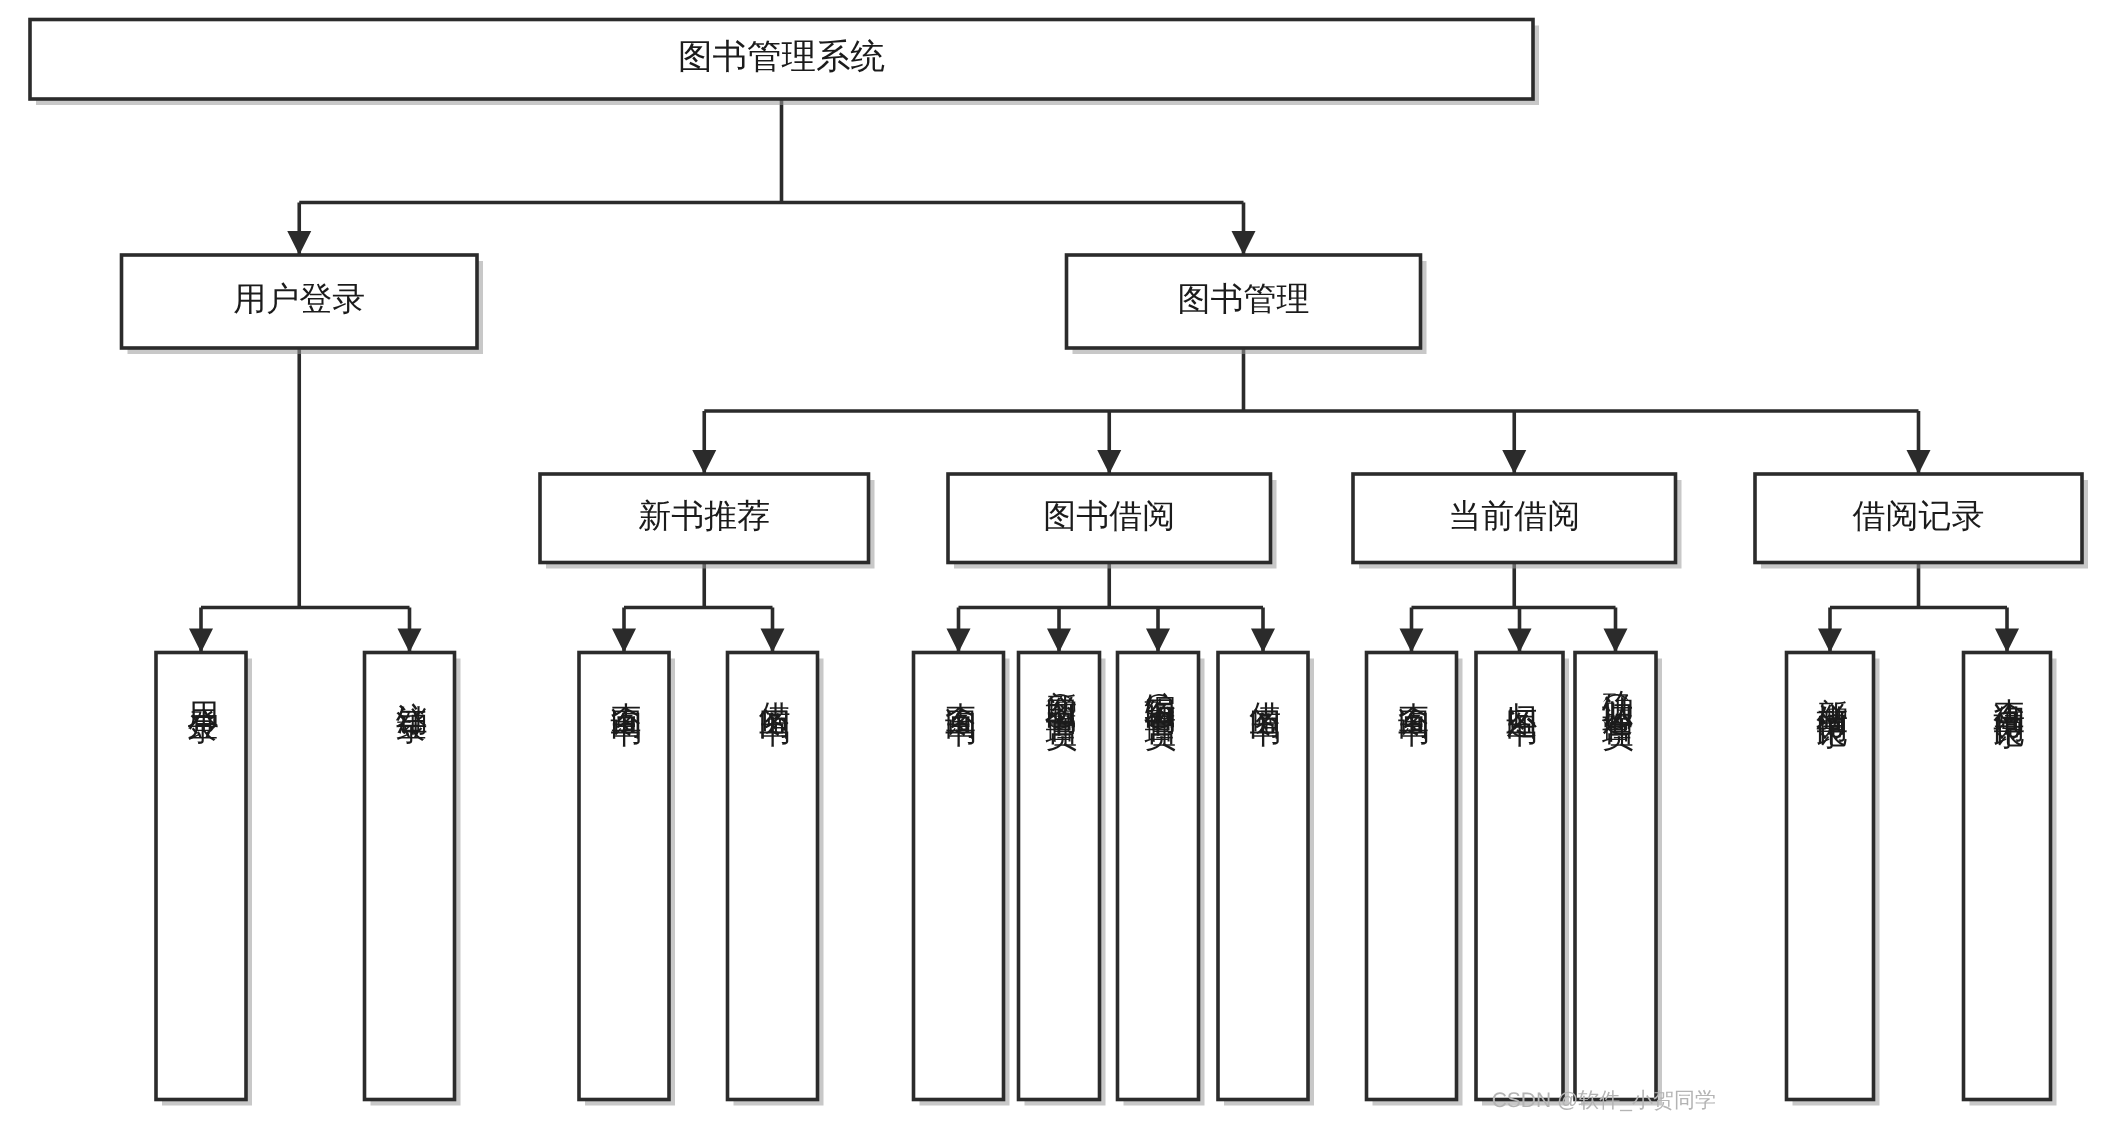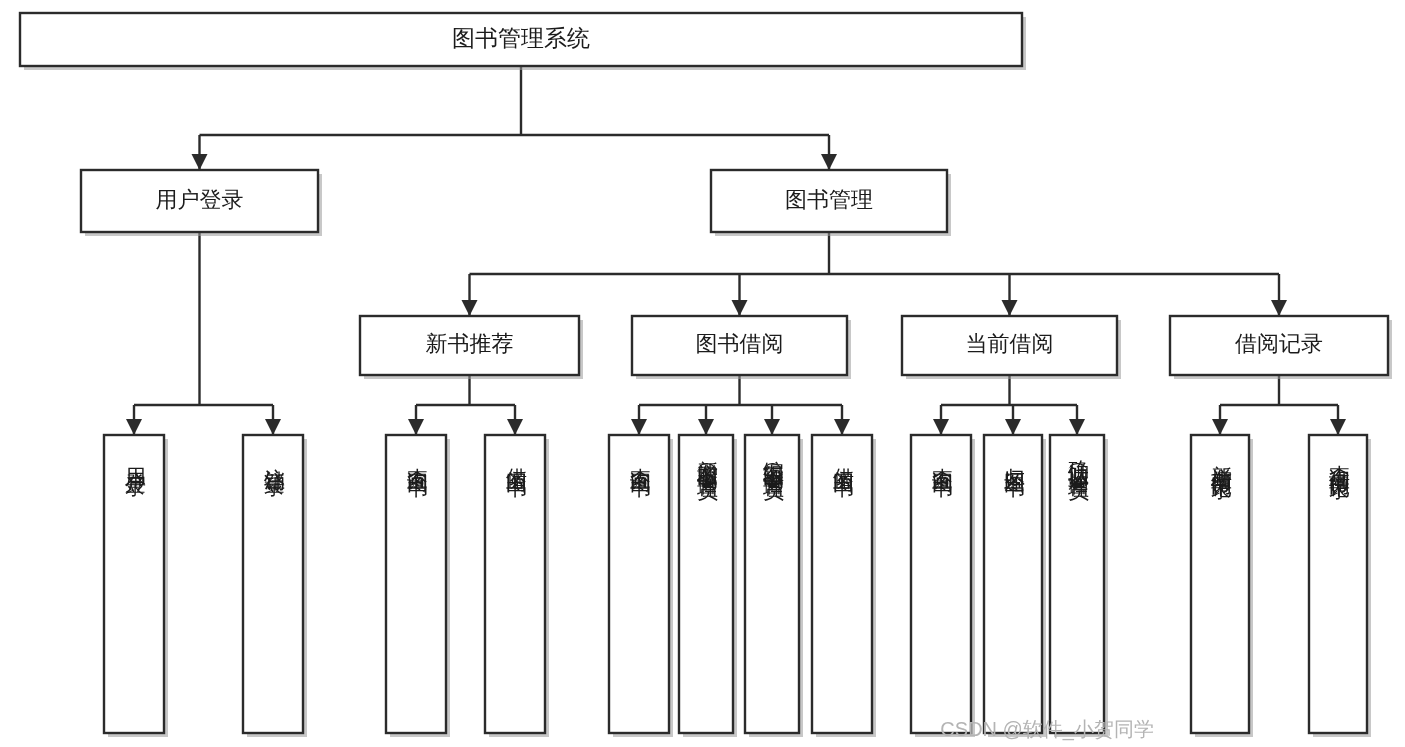--- a/index.html
+++ b/index.html
@@ -59,24 +59,24 @@
     stroke: #2b2b2b;
     stroke-width: 2.4;
     fill: none;
   }
   .edge-arrow {
     fill: #2b2b2b;
     stroke: none;
   }
   .watermark {
     position: absolute;
-    right: 10px;
+    right: 20px;
     bottom: 4px;
     font-family: "Liberation Sans", "DejaVu Sans", sans-serif;
-    font-size: 20px;
+    font-size: 14px;
     color: #b4b4b4;
     white-space: nowrap;
     user-select: none;
     pointer-events: none;
   }
 </style>
 </head>
 <body>
 
 <div id="diagram-root">

